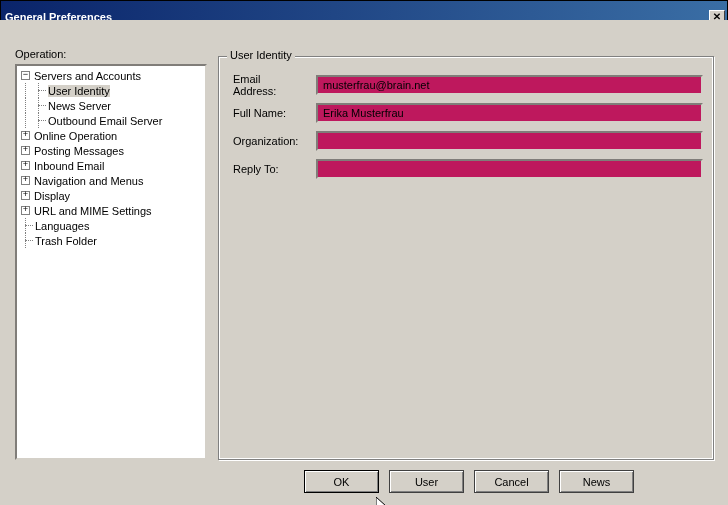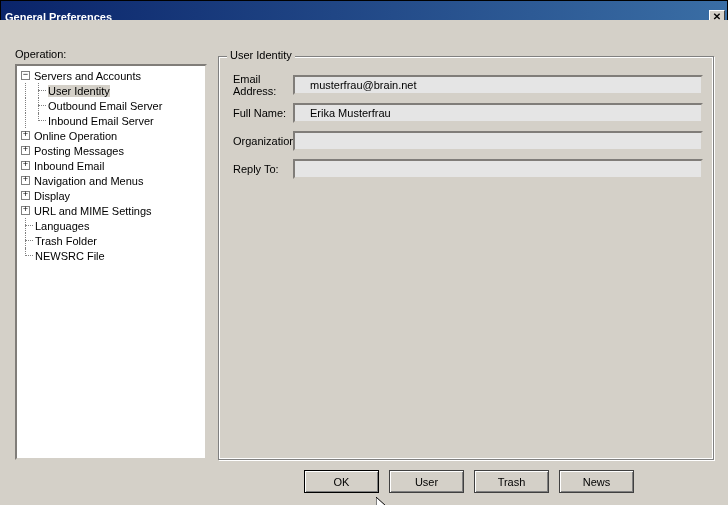--- a/index.html
+++ b/index.html
@@ -122,25 +122,26 @@
   }
   .form-label {
     width: 60px;
     font-size: 11px;
     flex-shrink: 0;
   }
   .form-input {
     flex: 1;
     height: 20px;
     border: 2px inset #d4d0c8;
-    background: #e5e5e5;
+    background: #be185d;
     font-family: inherit;
     font-size: 11px;
-    padding: 0 15px;
+    padding: 0 5px;
     outline: none;
+    margin-left: 23px;
   }
   .button-row {
     position: absolute;
     left: 0; right: 0; bottom: 12px;
     display: flex;
     justify-content: center;
     gap: 10px;
     padding-left: 210px;
   }
   .btn {
@@ -183,28 +184,28 @@
       <span class="node-label">Servers and Accounts</span>
     </div>
     <div class="tree-row">
       <span class="dotted-v"></span>
       <span class="dotted-el cont"></span>
       <span class="node-label selected">User Identity</span>
     </div>
     <div class="tree-row">
       <span class="dotted-v"></span>
       <span class="dotted-el cont"></span>
+      <span class="node-label">News Server</span>
+    </div>
+    <div class="tree-row">
+      <span class="dotted-v"></span>
+      <span class="dotted-el cont"></span>
       <span class="node-label">Outbound Email Server</span>
     </div>
     <div class="tree-row">
-      <span class="dotted-v"></span>
-      <span class="dotted-el"></span>
-      <span class="node-label">Inbound Email Server</span>
-    </div>
-    <div class="tree-row">
       <span class="exp">+</span>
       <span class="node-label">Online Operation</span>
     </div>
     <div class="tree-row">
       <span class="exp">+</span>
       <span class="node-label">Posting Messages</span>
     </div>
     <div class="tree-row">
       <span class="exp">+</span>
       <span class="node-label">Inbound Email</span>
@@ -221,24 +222,20 @@
       <span class="exp">+</span>
       <span class="node-label">URL and MIME Settings</span>
     </div>
     <div class="tree-row">
       <span class="dotted-el cont"></span>
       <span class="node-label">Languages</span>
     </div>
     <div class="tree-row">
       <span class="dotted-el cont"></span>
       <span class="node-label">Trash Folder</span>
-    </div>
-    <div class="tree-row">
-      <span class="dotted-el"></span>
-      <span class="node-label">NEWSRC File</span>
     </div>
   </div>
 
   <div class="groupbox">
     <div class="groupbox-title">User Identity</div>
     <div class="form">
       <div class="form-row">
         <div class="form-label">Email Address:</div>
         <input class="form-input" type="text" value="musterfrau@brain.net" style="">
       </div>
@@ -253,21 +250,21 @@
       <div class="form-row">
         <div class="form-label">Reply To:</div>
         <input class="form-input" type="text" value="" style="">
       </div>
     </div>
   </div>
 
   <div class="button-row">
     <button class="btn default">OK</button>
     <button class="btn">User</button>
-    <button class="btn">Trash</button>
+    <button class="btn">Cancel</button>
     <button class="btn">News</button>
   </div>
 
   <svg class="cursor" viewBox="0 0 12 18">
     <path d="M0,0 L0,13 L3,10 L5.5,15 L8,14 L5.5,9 L10,9 Z" fill="#fff" stroke="#000" stroke-width="1"></path>
   </svg>
 
 </div>
 
 </body></html>

